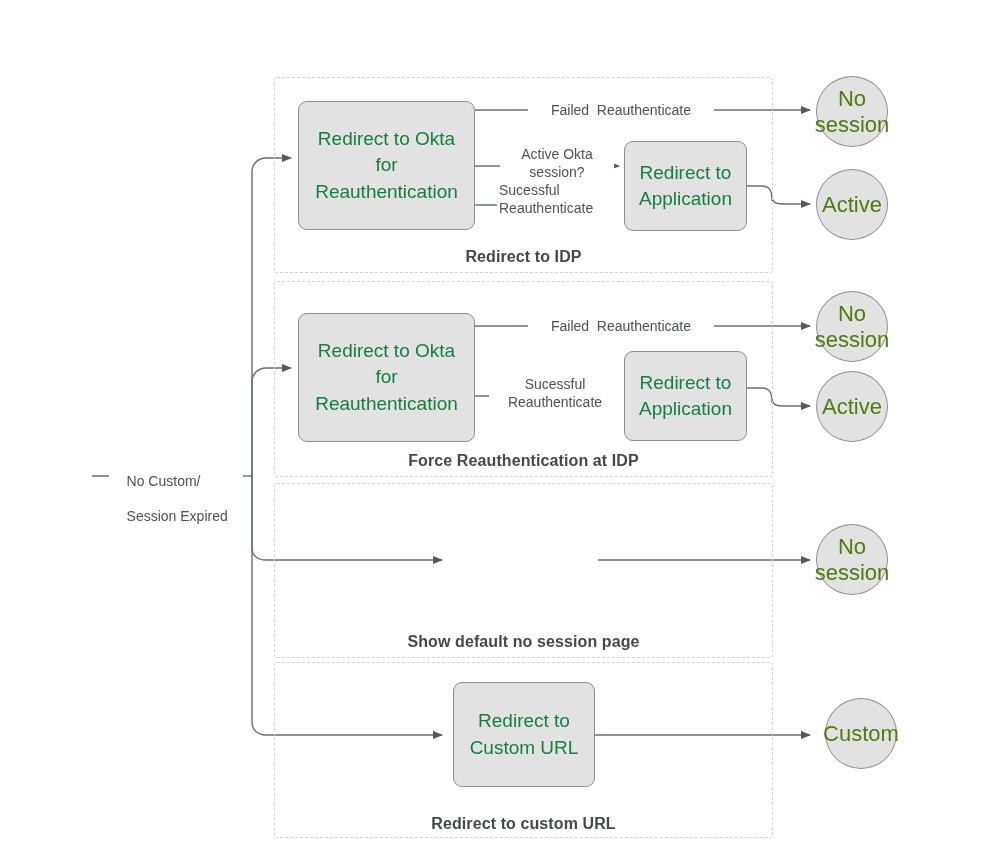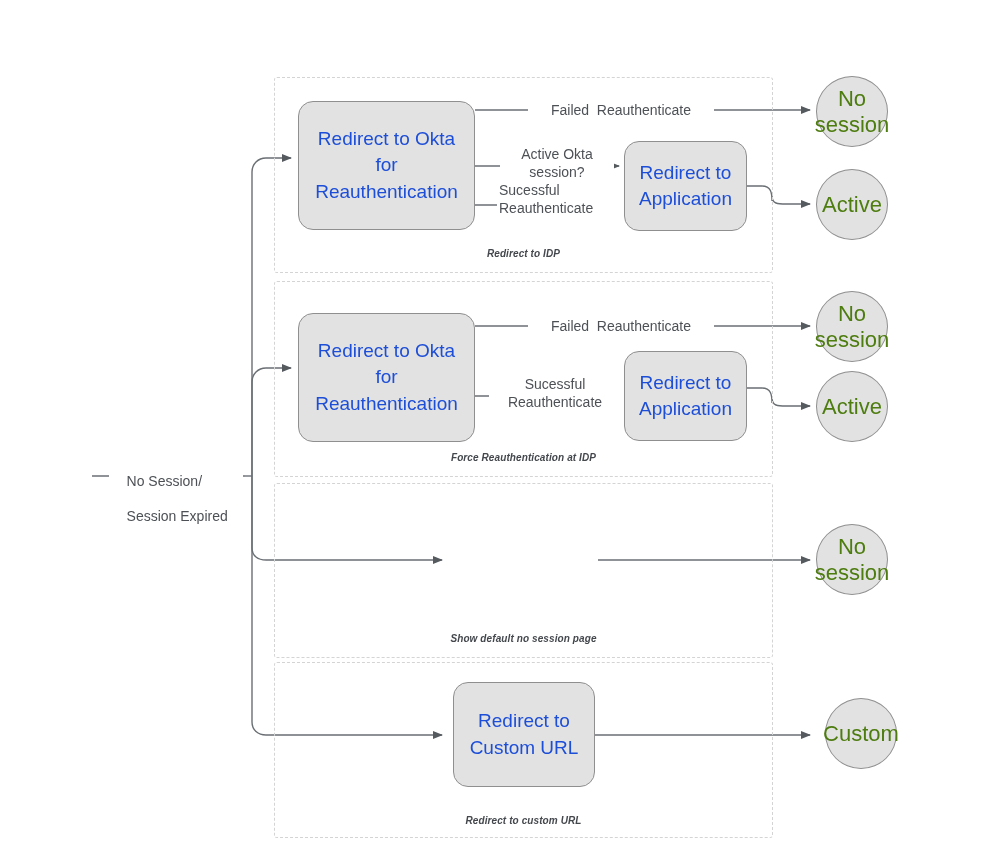--- a/index.html
+++ b/index.html
@@ -27,40 +27,39 @@
   .group-box {
     position: absolute;
     border: 1px dashed #d4d4d4;
     border-radius: 3px;
     background: transparent;
     box-sizing: border-box;
   }
   .group-title {
     position: absolute;
     text-align: center;
-    font-size: 10px;
+    font-size: 16px;
     font-weight: bold;
     color: #44484d;
     letter-spacing: 0.1px;
     white-space: nowrap;
-    font-style: italic;
   }
   .proc-node {
     position: absolute;
     background: #e2e2e2;
     border: 1.3px solid #8f8f8f;
-    border-radius: 15px;
+    border-radius: 9px;
     box-sizing: border-box;
     display: flex;
     align-items: center;
     justify-content: center;
     text-align: center;
     font-size: 19px;
     line-height: 1.38;
-    color: #1d4ed8;
+    color: #15803d;
     padding: 2px 6px;
   }
   .state-node {
     position: absolute;
     background: #e2e2e2;
     border: 1.3px solid #8f8f8f;
     border-radius: 50%;
     box-sizing: border-box;
     display: flex;
     align-items: center;
@@ -122,21 +121,21 @@
       <path d="M747,388 L762,388 C771,388 772,395 772,403 L772,398 C772,406 778,406 786,406 L810,406" marker-end="url(#arrow)"></path>
 
       <path d="M598,560 L810,560" marker-end="url(#arrow)"></path>
 
       <path d="M595,735 L810,735" marker-end="url(#arrow)"></path>
     </g>
   </svg>
 
 
   <div class="edge-label lft" style="left:109px; top:455px; width:130px;">
-    <span>No Session/</span><br>
+    <span>No Custom/</span><br>
     <span>Session Expired</span>
   </div>
 
   <div class="group-box" style="left:274px; top:77px; width:499px; height:196px;"></div>
   <div class="group-title" style="left:274px; top:248px; width:499px;">Redirect to IDP</div>
 
   <div class="proc-node" style="left:298px; top:101px; width:177px; height:129px;">
     <span style="white-space:pre-line;">Redirect to Okta
 for
 Reauthentication</span>

